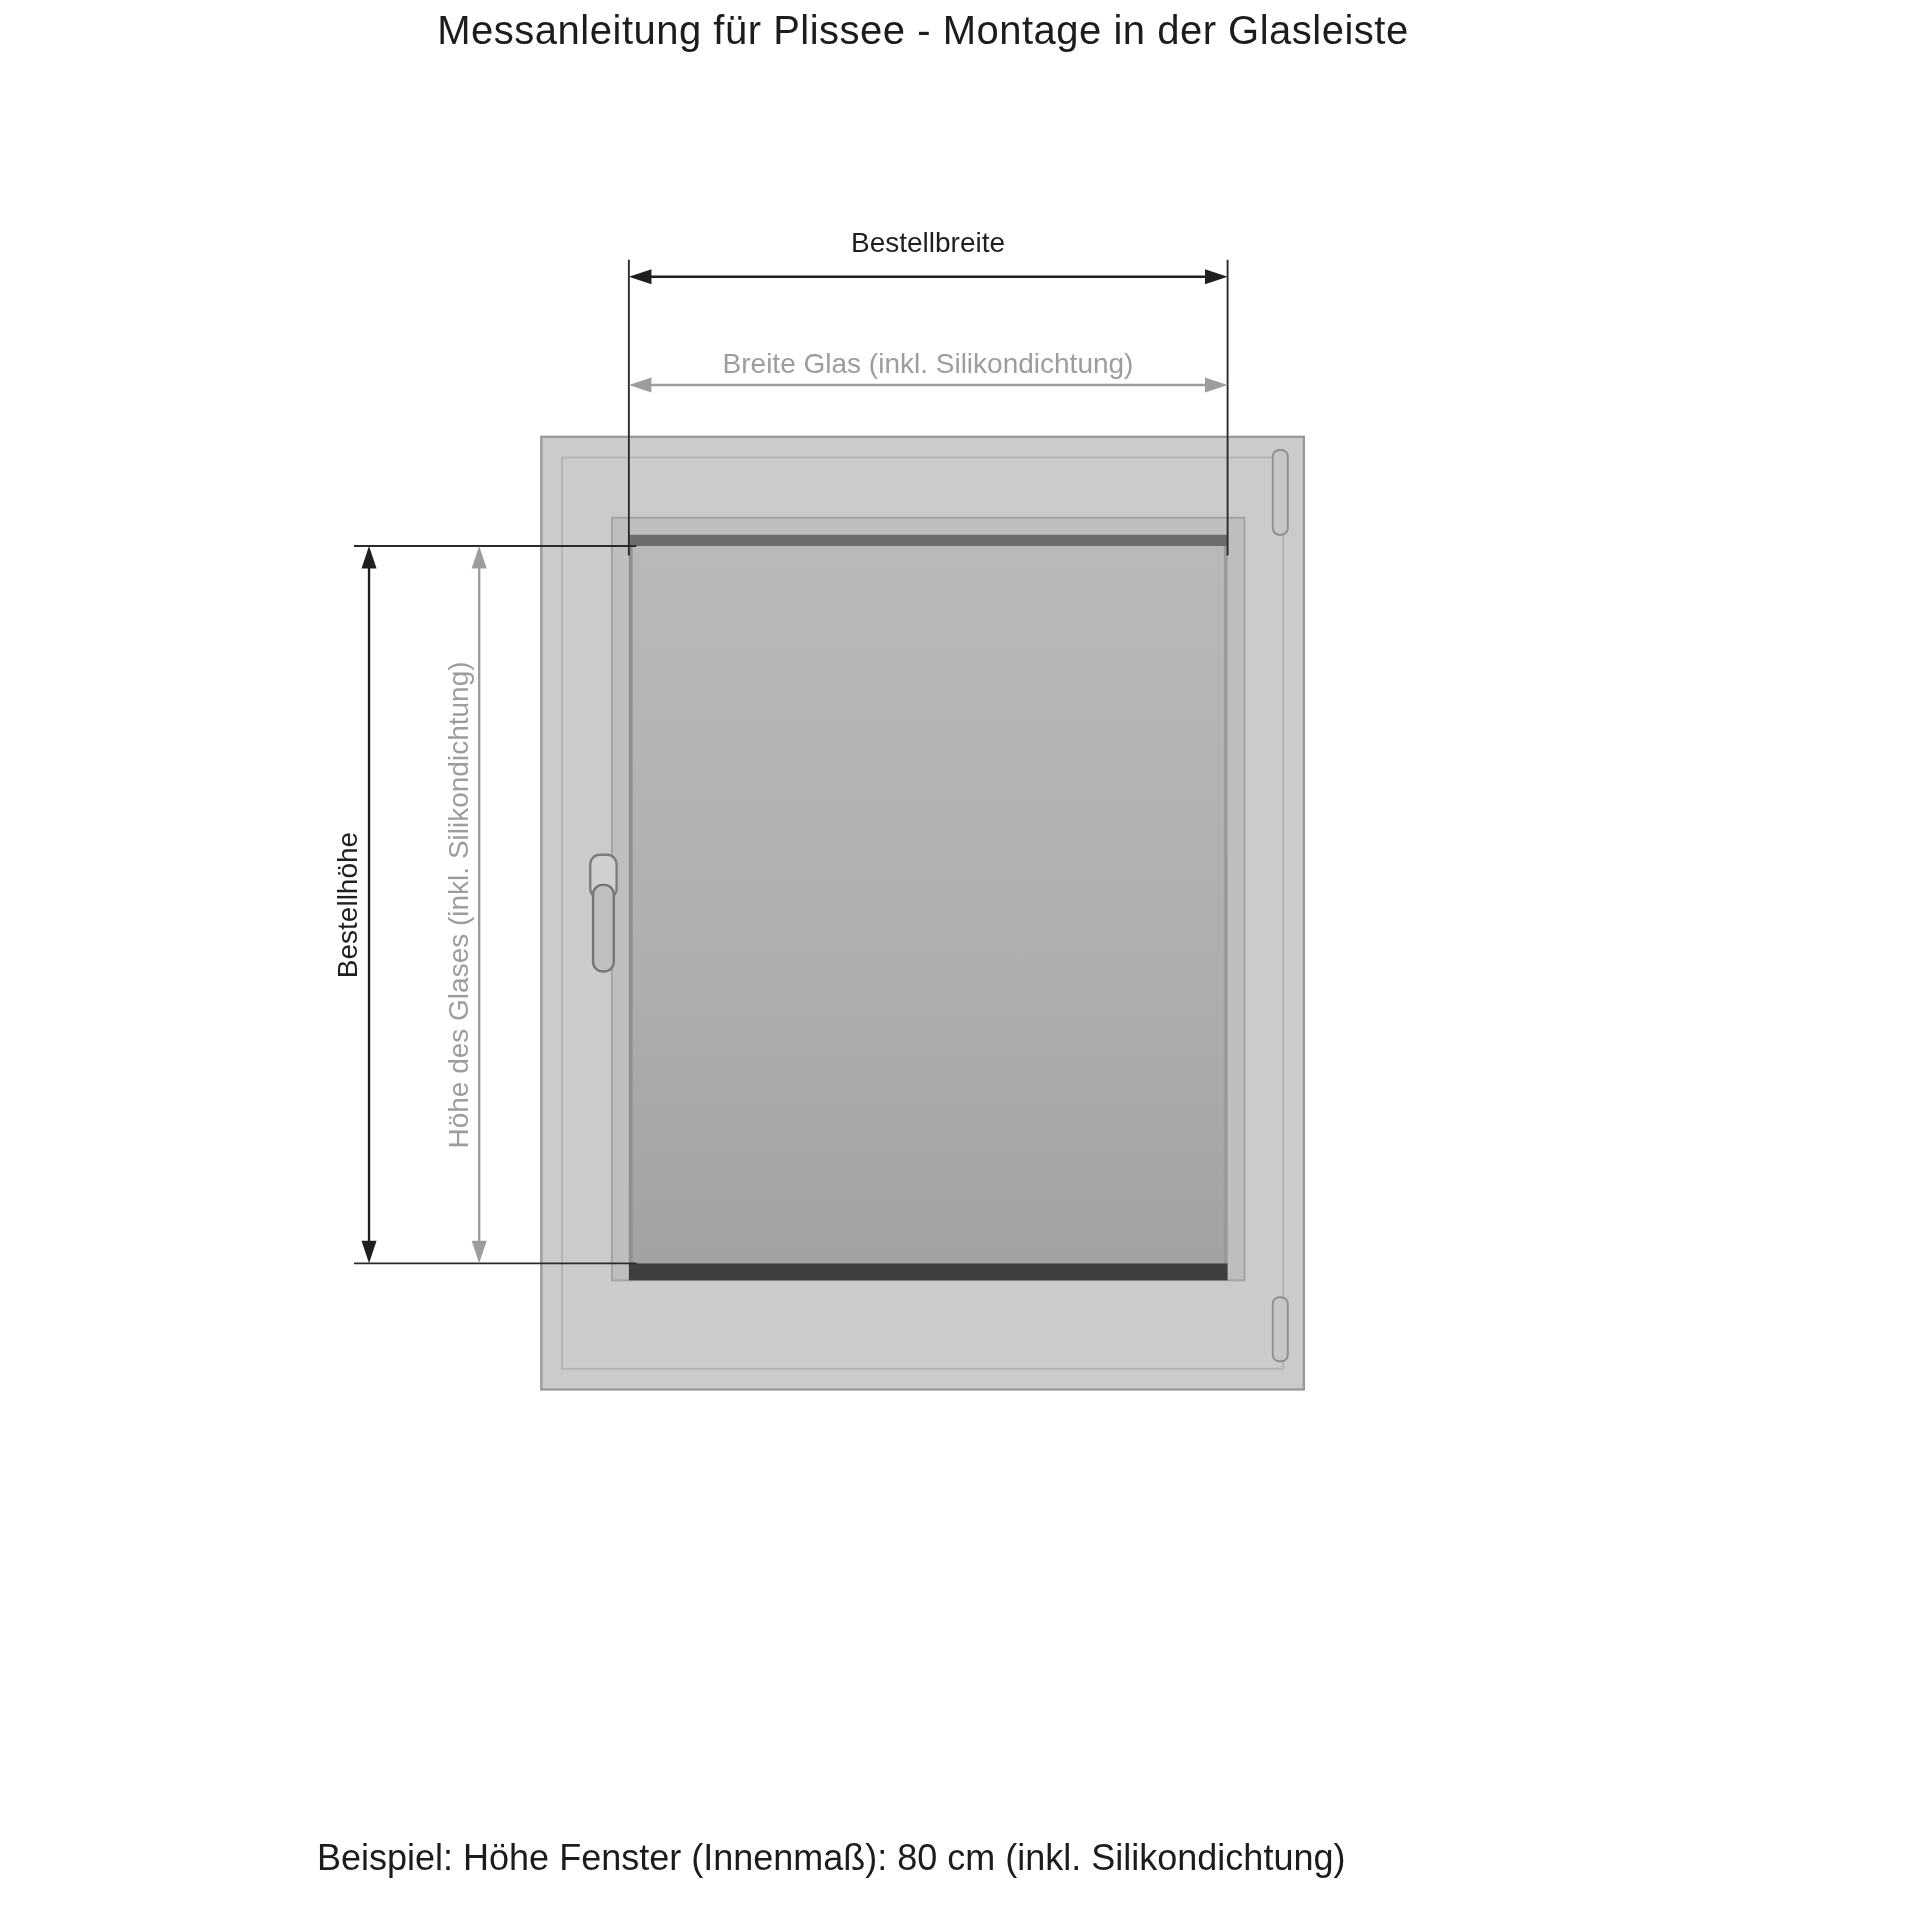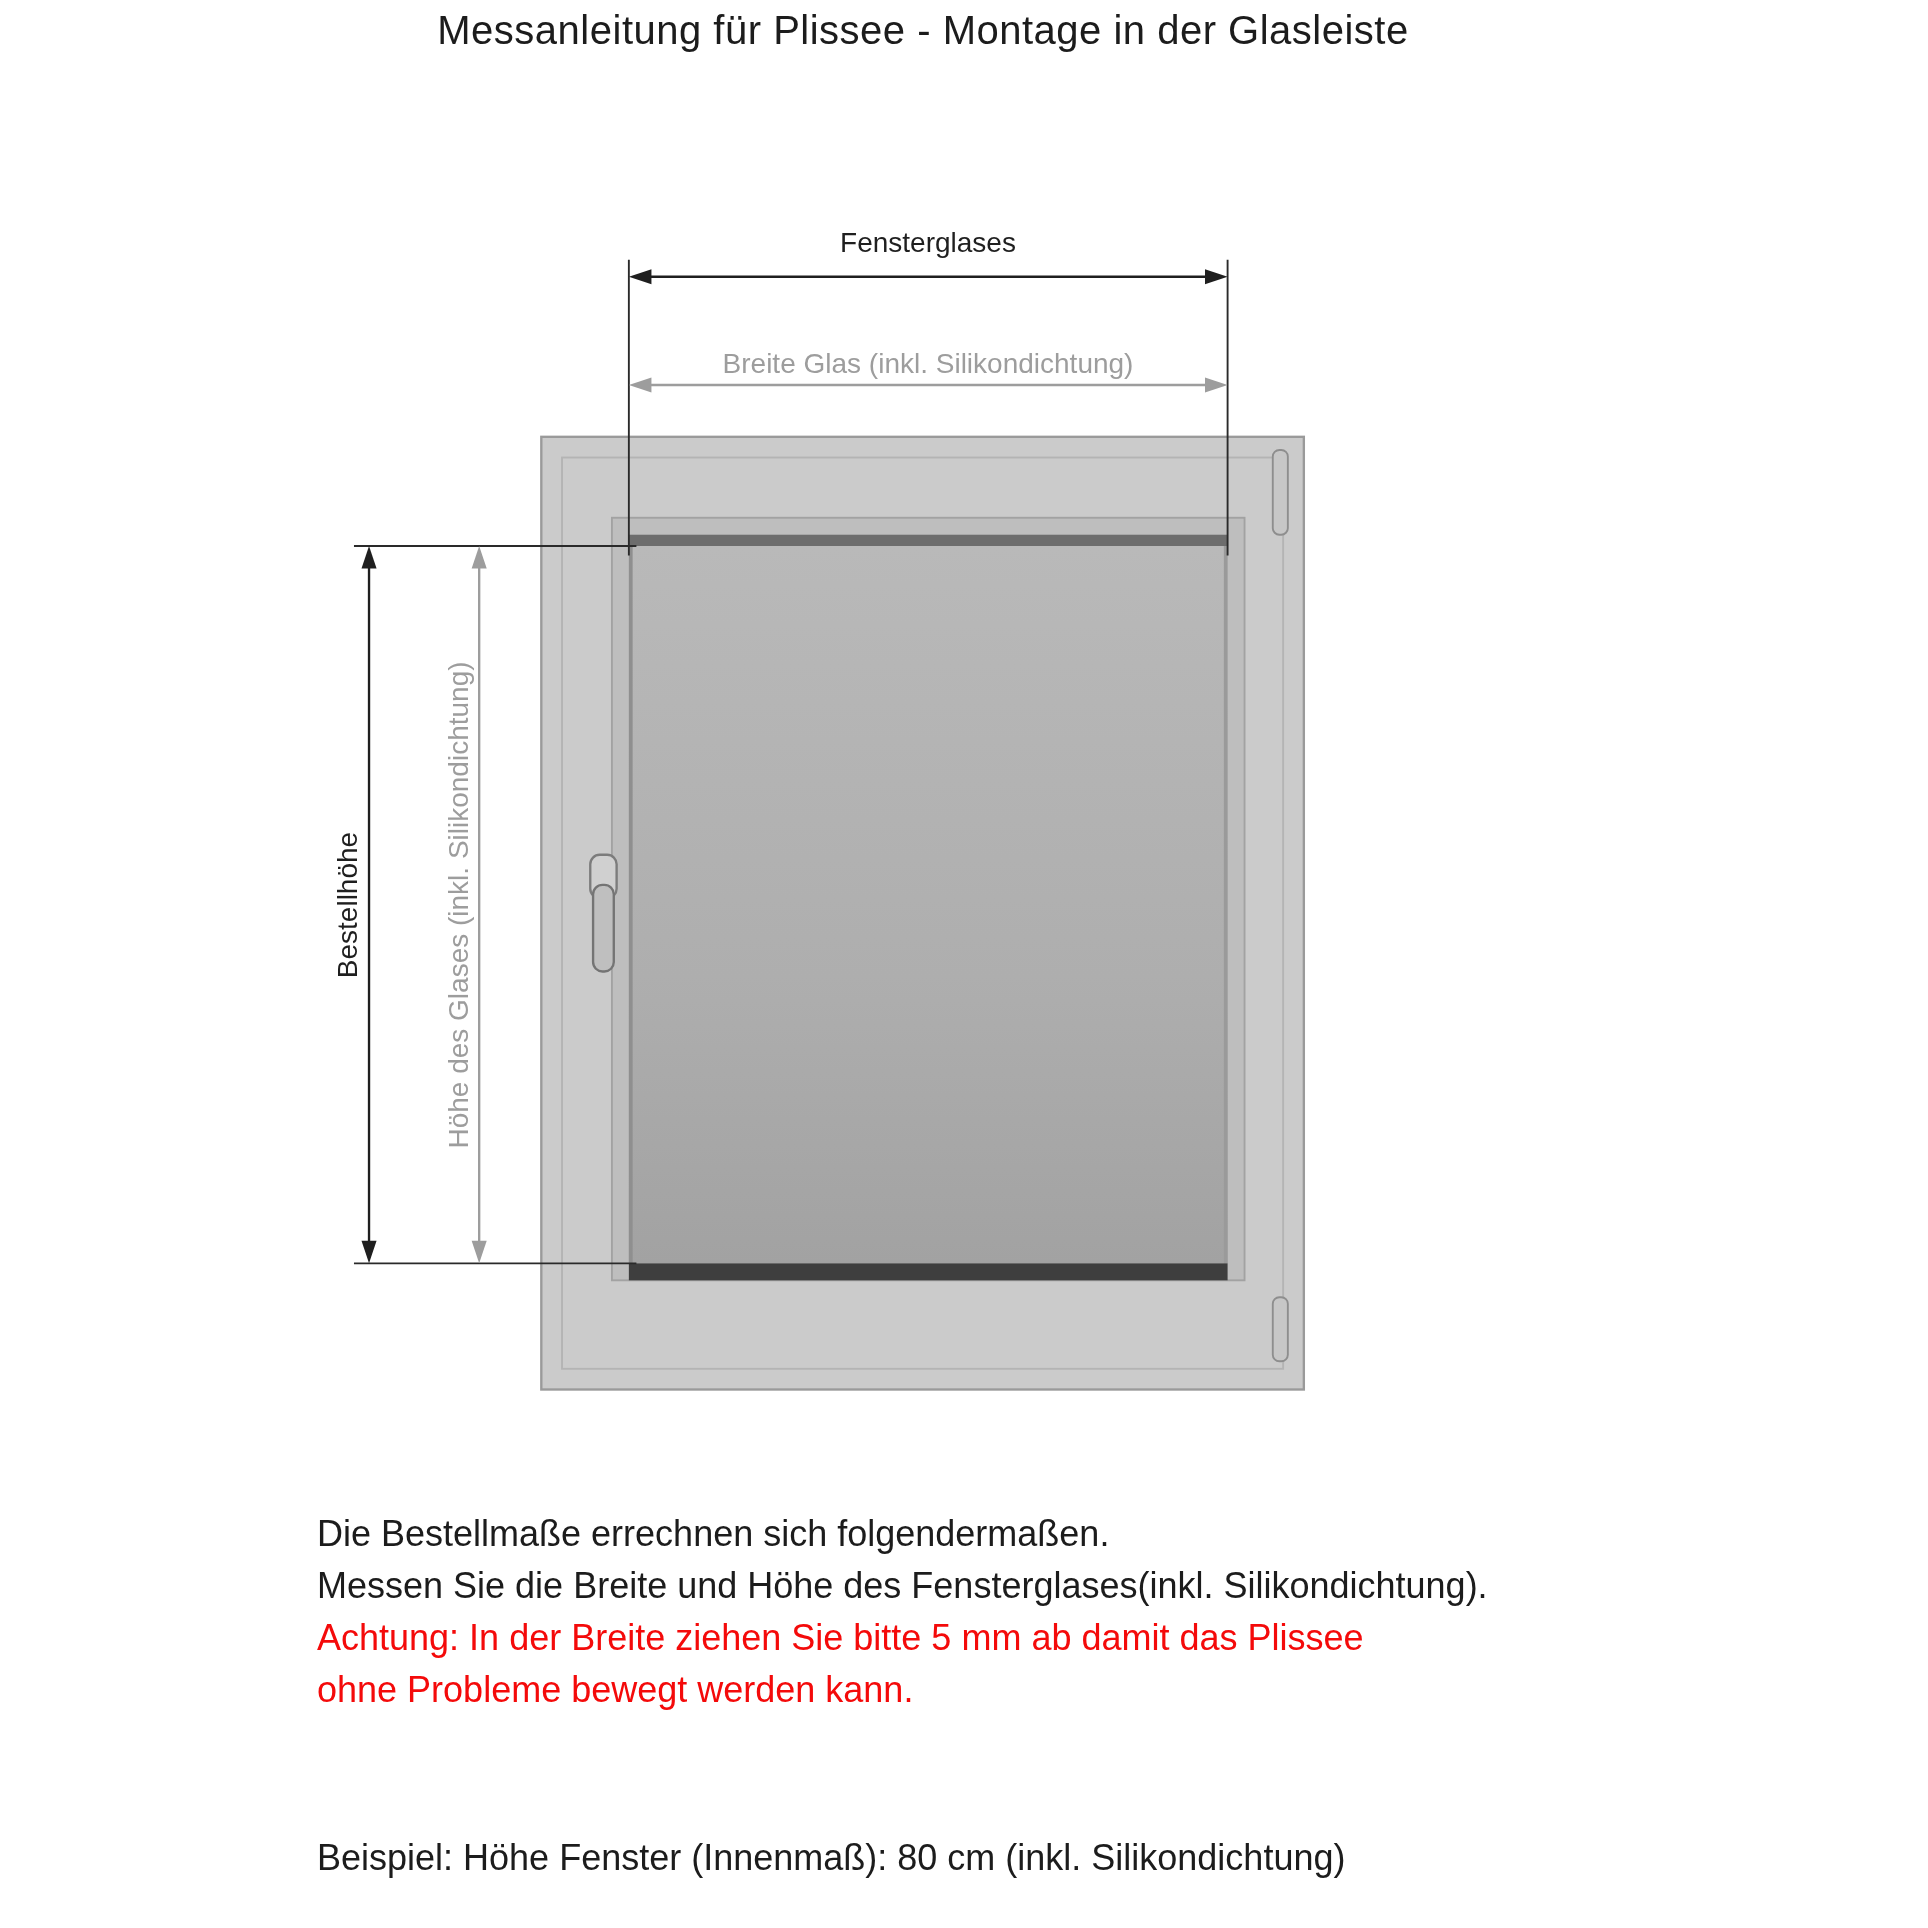--- a/index.html
+++ b/index.html
@@ -126,30 +126,24 @@
       <polygon class="arrow-p" points="392,1342 384,1318 400,1318"></polygon>
     </g>
 
     <g>
       <line class="dimline-s" x1="509" y1="600" x2="509" y2="1322"></line>
       <polygon class="arrow-s" points="509,580 501,604 517,604"></polygon>
       <polygon class="arrow-s" points="509,1342 501,1318 517,1318"></polygon>
     </g>
   </svg>
 
-  <div class="dim-label primary" style="left:928px; top:243px;">Fensterglases</div>
+  <div class="dim-label primary" style="left:928px; top:243px;">Bestellbreite</div>
   <div class="dim-label secondary" style="left:928px; top:364px;">Breite Glas (inkl. Silikondichtung)</div>
   <div class="dim-label vert primary" style="left:348px; top:905px;">Bestellhöhe</div>
   <div class="dim-label vert secondary" style="left:459px; top:905px;">Höhe des Glases (inkl. Silikondichtung)</div>
 
-  <div class="textblock instructions">
-    <p>Die Bestellmaße errechnen sich folgendermaßen.</p>
-    <p>Messen Sie die Breite und Höhe des Fensterglases(inkl. Silikondichtung).</p>
-    <p class="warning">Achtung: In der Breite ziehen Sie bitte 5 mm ab damit das Plissee</p>
-    <p class="warning">ohne Probleme bewegt werden kann.</p>
-  </div>
 
   <div class="textblock example">
     <p>Beispiel: Höhe Fenster (Innenmaß): 80 cm (inkl. Silikondichtung)</p>
   </div>
 
 </div>
 
 
 </body></html>

